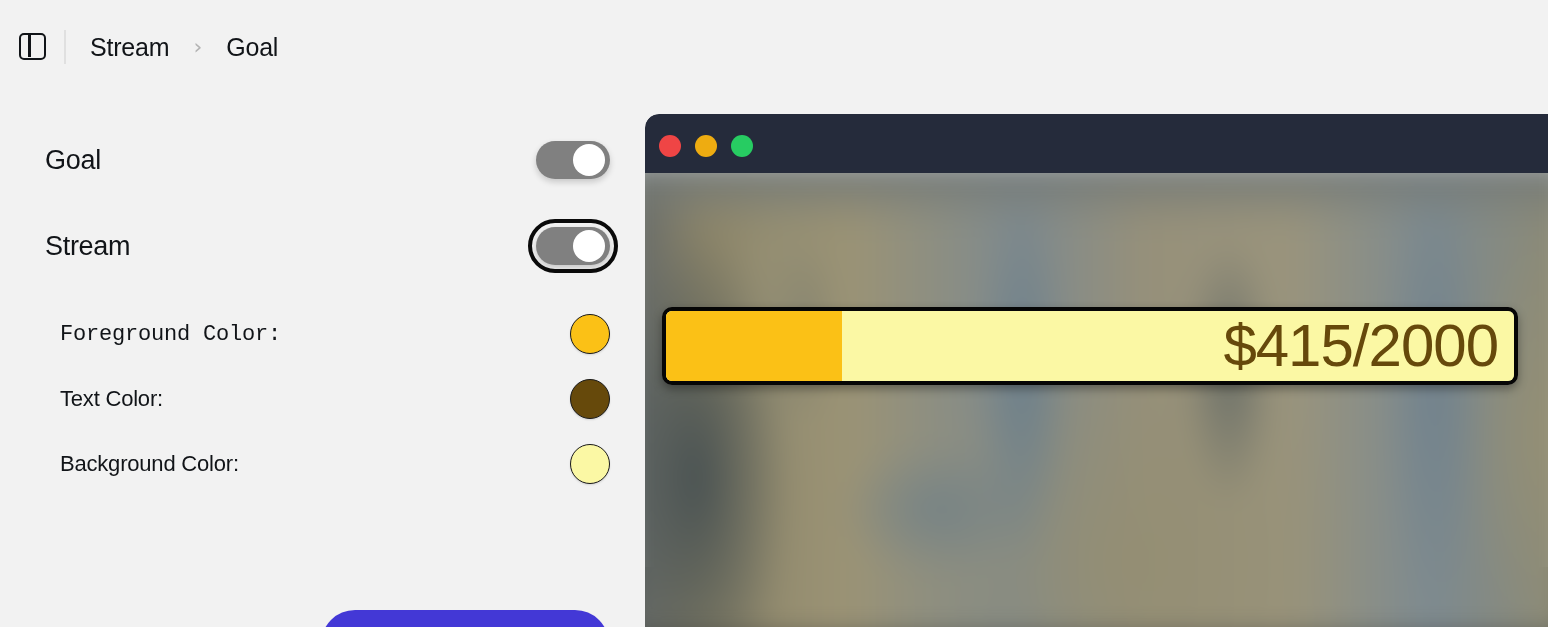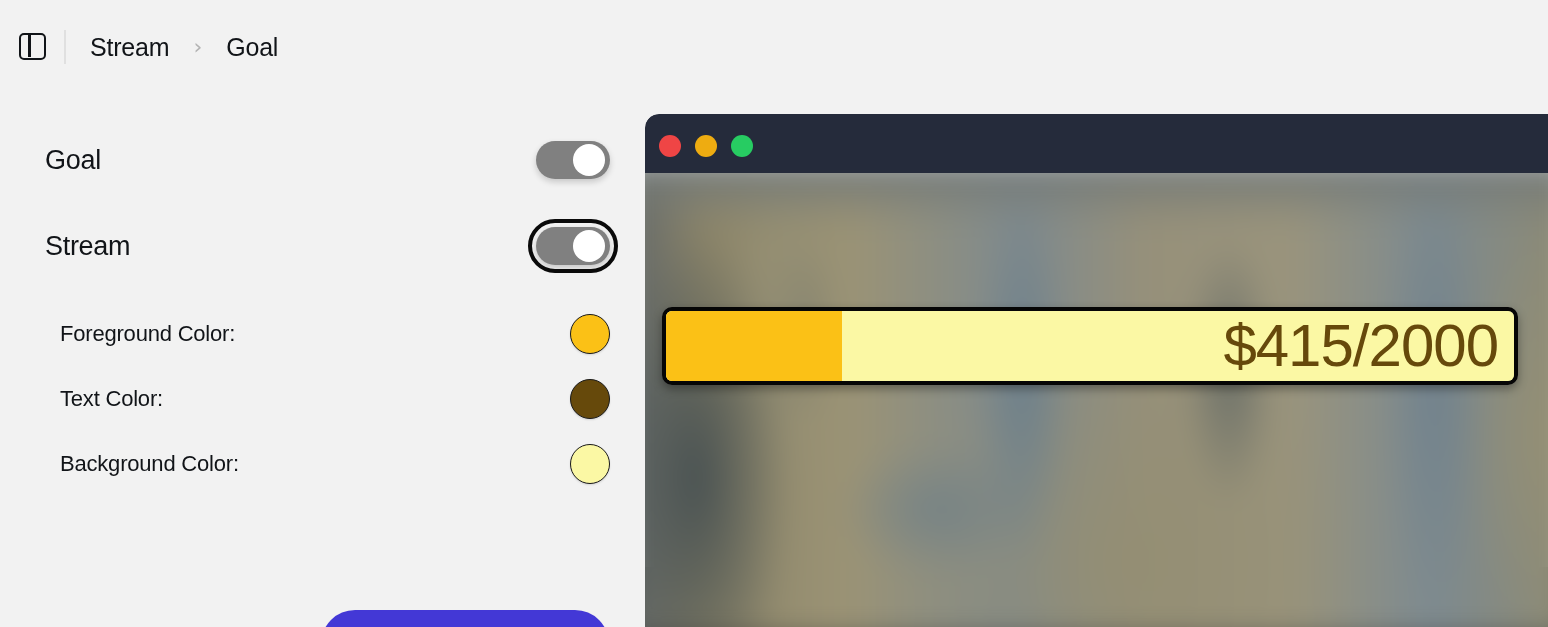--- a/index.html
+++ b/index.html
@@ -39,21 +39,21 @@
 
   
   .left-panel { position:absolute; left:0; top:80px; width:645px; height:547px; background:#f2f2f2; }
 
   .row {
     position:absolute; left:0; width:610px;
     display:flex; align-items:center; justify-content:space-between;
   }
   .row-goal   { top:54px;  height:52px; padding-left:45px; }
   .row-custom { top:140px; height:52px; padding-left:45px; }
-  .row-fg     { top:232px; height:44px; padding-left:60px; }
+  .row-fg     { top:232px; height:44px; padding-left:60px;font-family:Liberation Mono, monospace; }
   .row-text   { top:297px; height:44px; padding-left:60px; }
   .row-bg     { top:362px; height:44px; padding-left:60px; }
 
   .label-lg { font-size:27px; color:#111418; letter-spacing:-0.3px; }
   .label-sm { font-size:22px; color:#111418; letter-spacing:-0.2px; }
 
   
   .toggle {
     position:relative; width:74px; height:38px;
     border-radius:19px; background:#808080; cursor:pointer;

